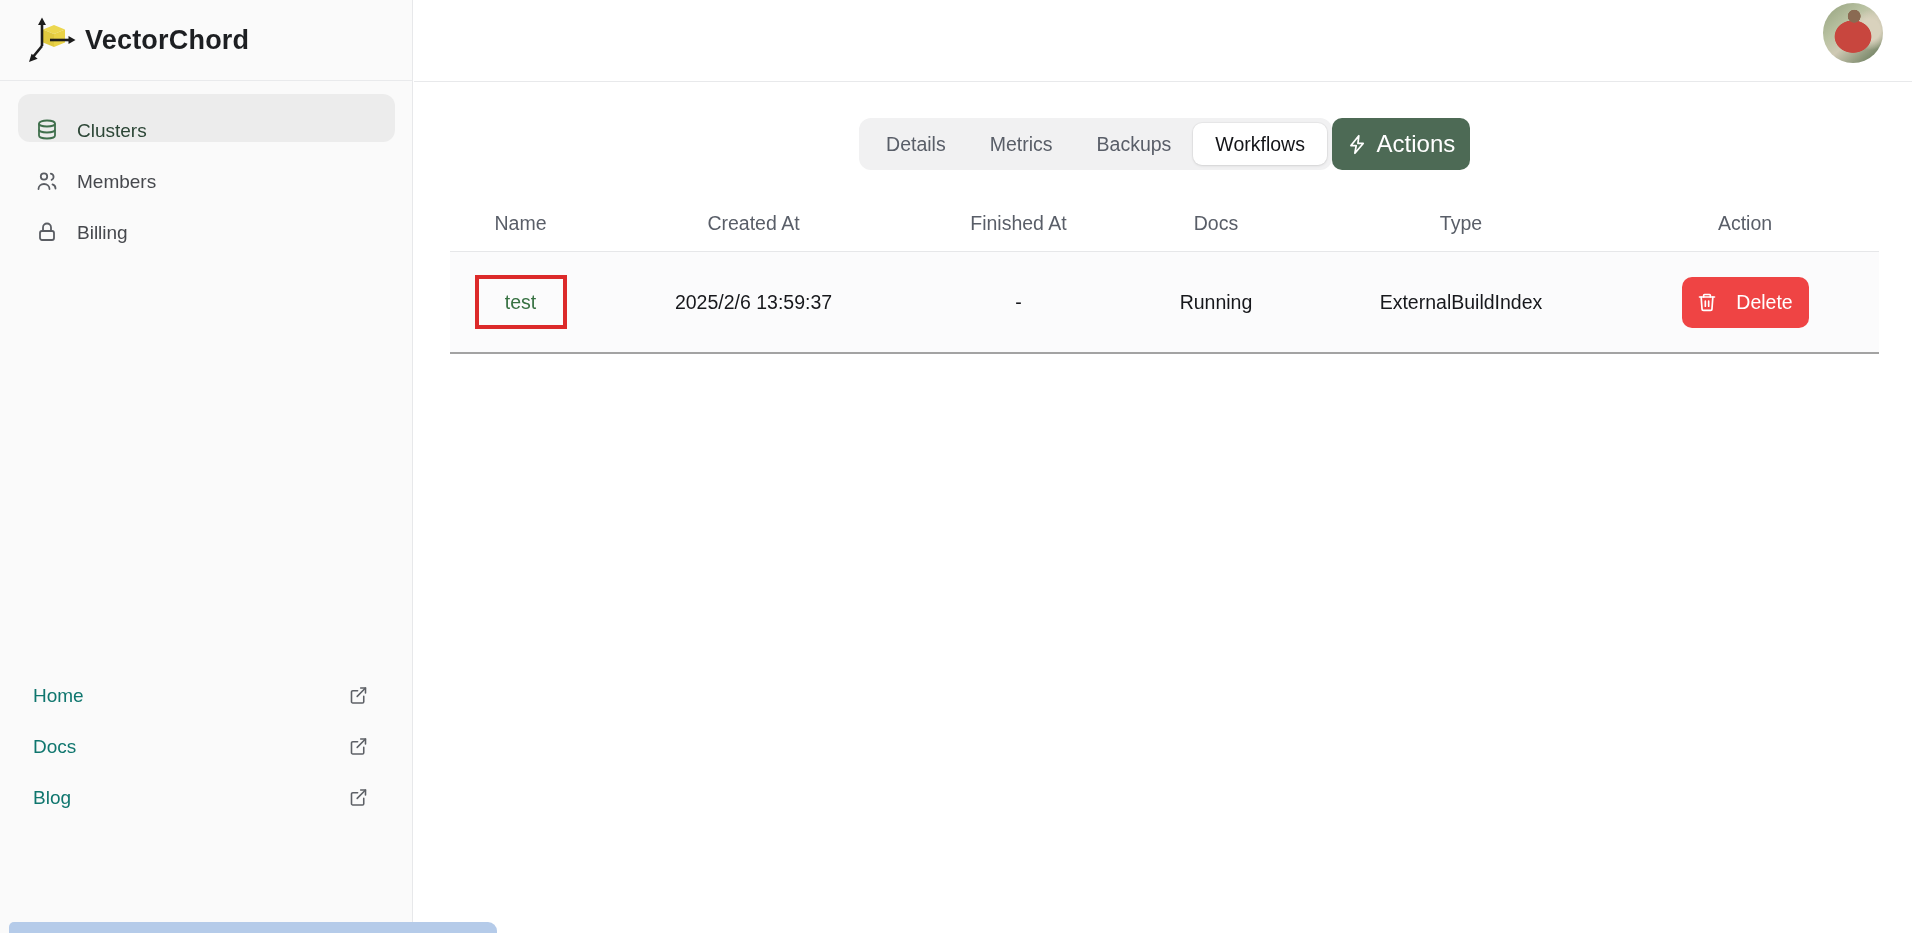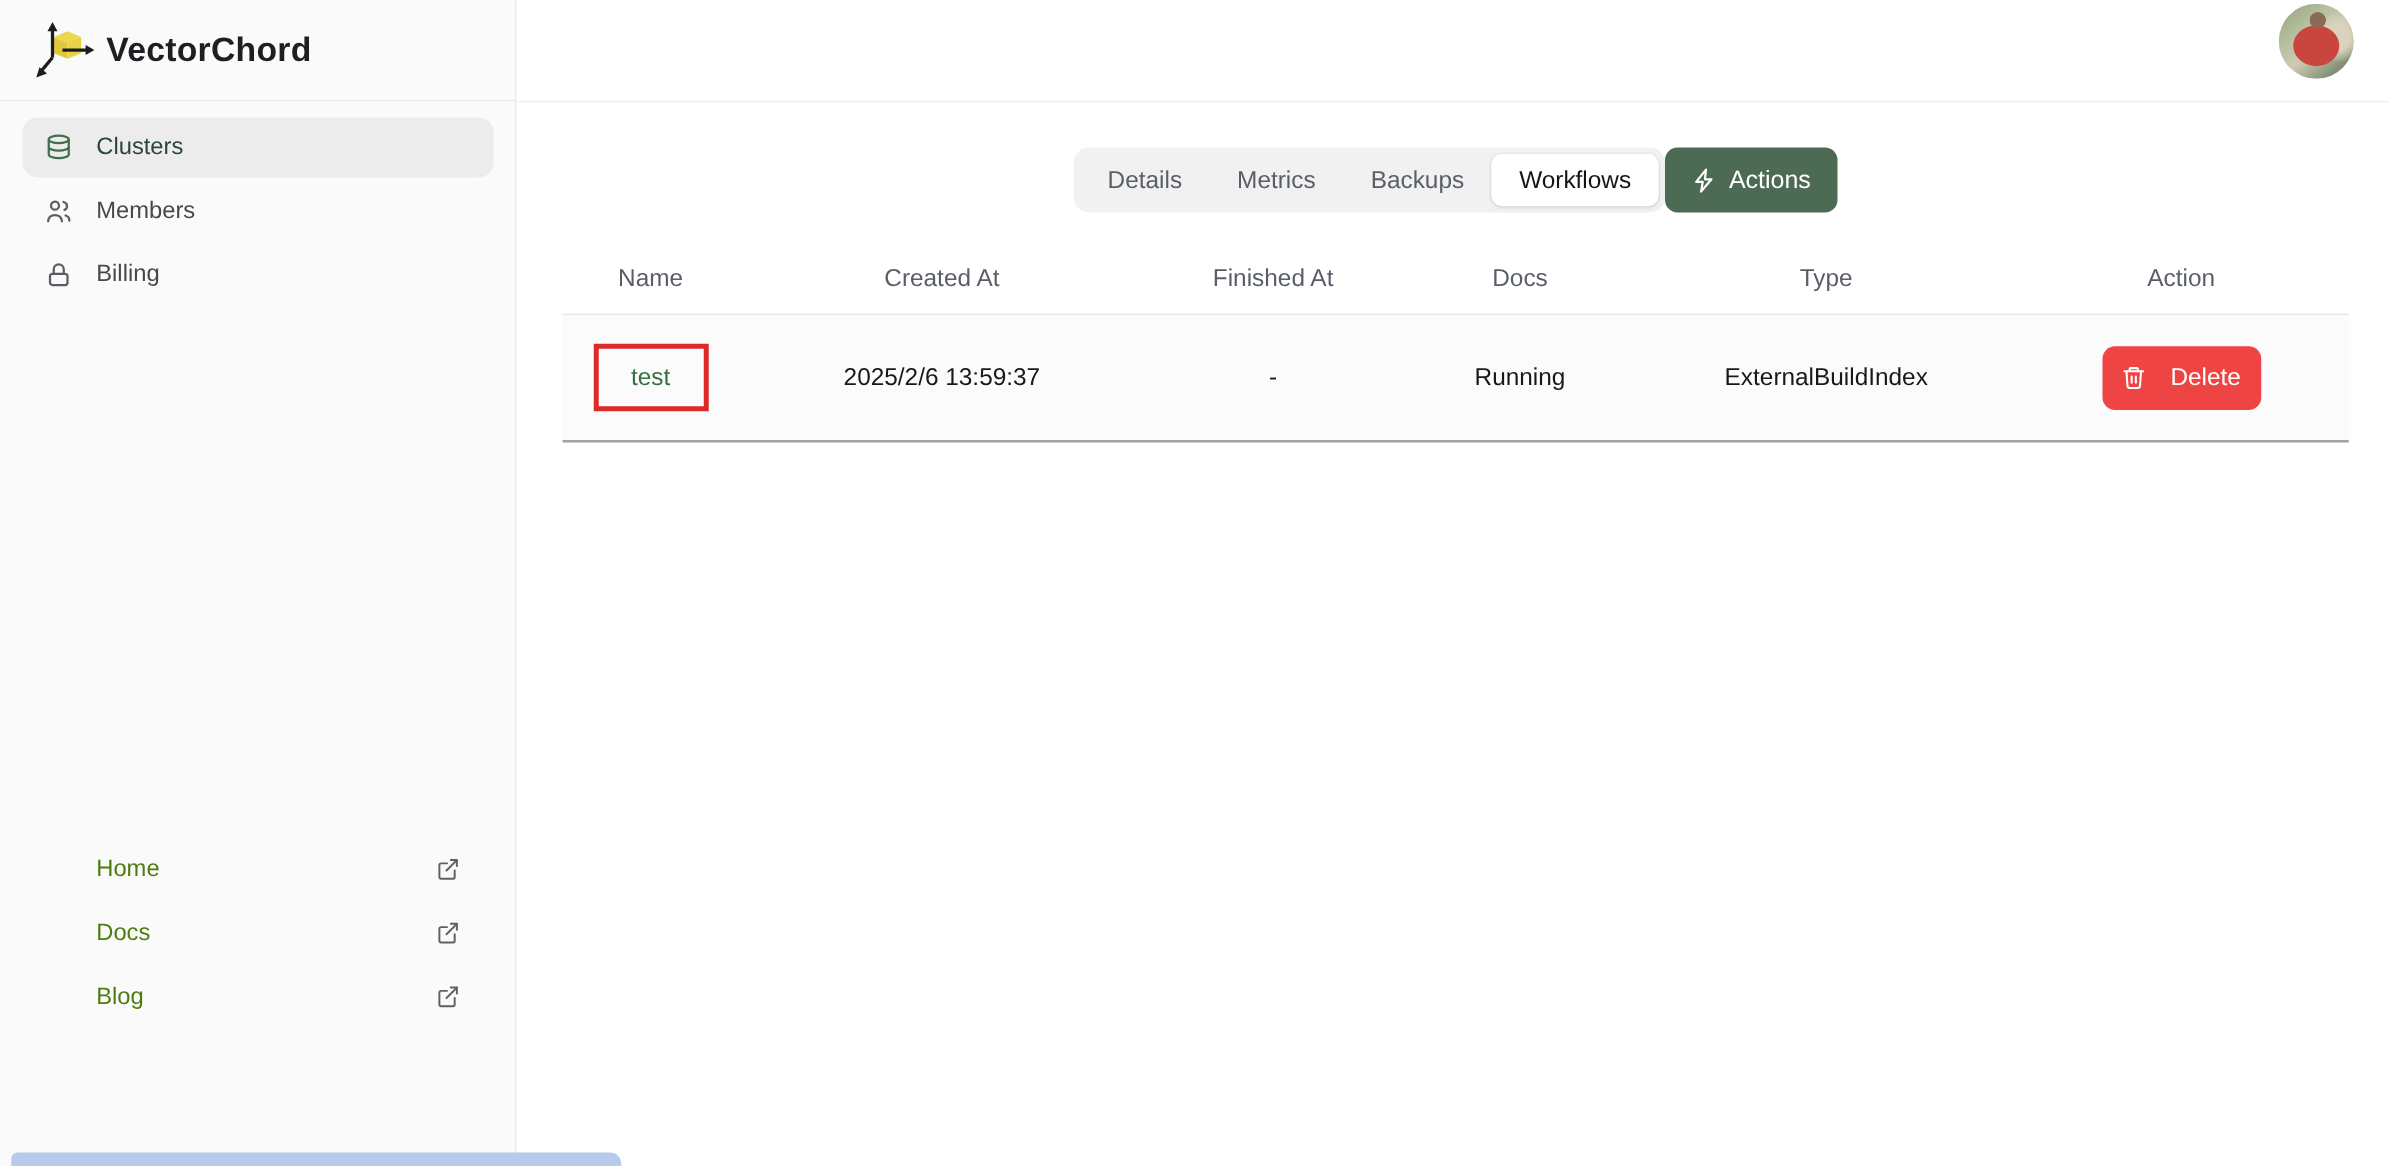--- a/index.html
+++ b/index.html
@@ -9,30 +9,30 @@
 
   
   .sidebar { position:absolute; left:0; top:0; width:413px; height:933px;
     background:#fafafa; border-right:1px solid #e7e8ea; }
   .logo-row { height:81px; border-bottom:1px solid #e9eaec; display:flex;
     align-items:center; padding-left:28px; gap:7px; }
   .logo-mark { width:50px; height:50px; flex:0 0 auto; }
   .logo-text { font-size:27px; font-weight:700; color:#1d1f22; letter-spacing:.2px; }
 
   .nav { padding:13px 17px 0 18px; }
-  .nav-item { height:48px; border-radius:12px; display:flex; align-items:center;
+  .nav-item { height:48px; border-radius:12px; display:flex; align-items:flex-end;
     gap:18px; padding:0 17px; margin-bottom:3px; font-size:19px; color:#46484d;
     cursor:pointer; }
   .nav-item .nicon { width:24px; height:24px; color:#5a5d63; flex:0 0 auto; }
   .nav-item.active { background:#ececec; color:#2c4636; font-weight:500; }
   .nav-item.active .nicon { color:#3f6f4c; }
 
   .side-links { position:absolute; left:0; right:1px; bottom:110px; }
   .side-link { height:51px; display:flex; align-items:center; justify-content:space-between;
-    padding:0 42px 0 33px; font-size:19px; color:#4d7c0f; cursor:pointer;margin-left:44px; }
+    padding:0 42px 0 33px; font-size:19px; color:#0f766e; cursor:pointer; }
   .side-link .licon { width:21px; height:21px; color:#5d6066; }
 
   .workspace-btn { position:absolute; left:18px; bottom:10px; width:372px; height:65px;
     border:none; border-radius:14px; background:#4d6a55; color:#fff; display:flex;
     align-items:center; gap:17px; padding:0 24px; font-size:20.5px; font-weight:500;
     font-family:inherit; cursor:pointer; }
   .workspace-btn .wicon { width:29px; height:29px; }
   .workspace-btn .chev { width:24px; height:24px; margin-left:auto; }
 
   .blue-strip { position:absolute; left:9px; bottom:0; width:488px; height:11px;
@@ -56,21 +56,21 @@
 
   .tabs { display:inline-flex; align-items:center; background:#f1f1f2;
     border-radius:12px; padding:5px; height:52px; }
   .tab { height:42px; padding:0 22px; display:flex; align-items:center;
     font-size:19.5px; color:#595e68; border-radius:9px; cursor:pointer; white-space:nowrap; }
   .tab.active { background:#fff; color:#131418; font-weight:500;
     box-shadow:0 1px 3px rgba(0,0,0,.10), 0 0 0 1px rgba(0,0,0,.03); }
 
   .actions-btn { height:52px; width:138px; border:none; border-radius:10px;
     background:#4d6a55; color:#fff; display:flex; align-items:center; justify-content:center;
-    gap:9px; font-size:20px; font-family:inherit; cursor:pointer; }
+    gap:9px; font-size:24px; font-family:inherit; cursor:pointer; }
   .actions-btn .aicon { width:21px; height:21px; }
 
   .wtable { margin-top:25px; }
   .thead, .trow { display:grid;
     grid-template-columns:141px 325px 205px 190px 300px 268px; }
   .thead { height:56px; }
   .th { display:flex; align-items:center; justify-content:center;
     font-size:19.5px; color:#595e68; }
   .trow { height:103px; background:#fbfbfc; border-top:1px solid #e6e7e9;
     border-bottom:2px solid #a3a3a3; }

